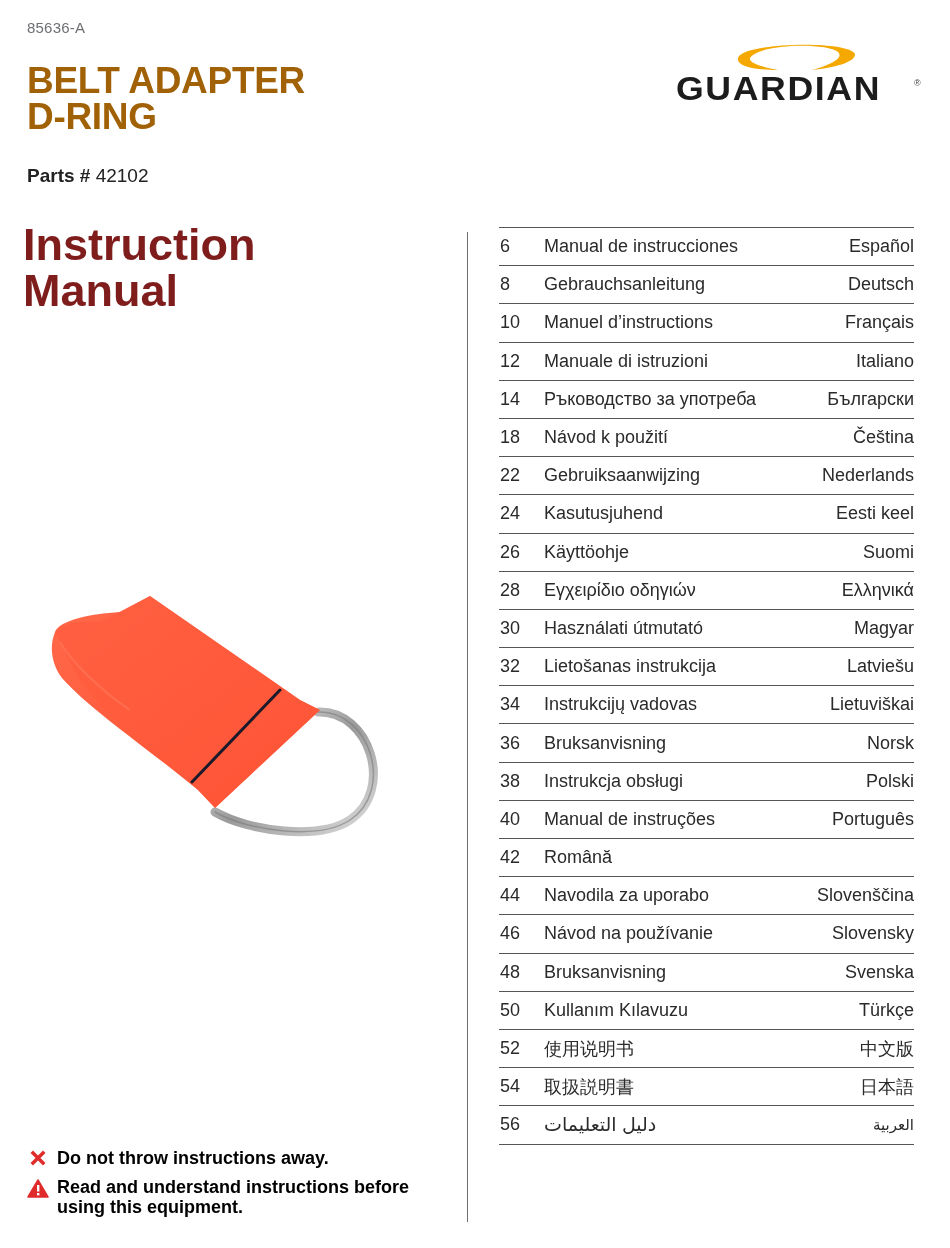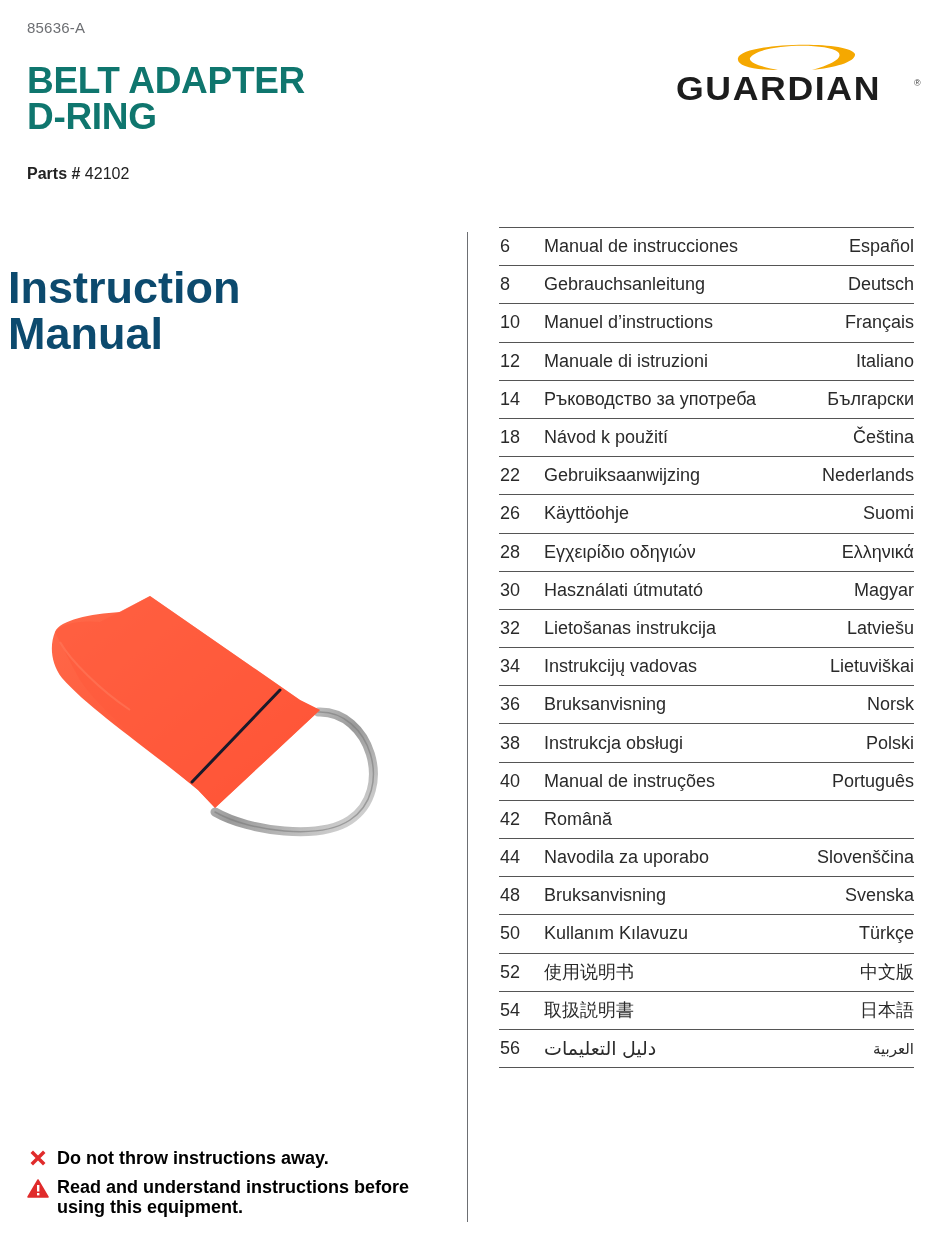--- a/index.html
+++ b/index.html
@@ -1,32 +1,32 @@
 <!DOCTYPE html>
 <html><head>
 <meta charset="utf-8">
 <style>
   * { box-sizing: border-box; margin: 0; padding: 0; }
   html, body { width: 950px; height: 1248px; background: #ffffff; overflow: hidden; }
   body { position: relative; font-family: "Liberation Sans", "DejaVu Sans", sans-serif; color: #222; }
 
   .doc-id { position: absolute; left: 27px; top: 19px; font-size: 15px; color: #6d6f73; letter-spacing: 0.2px; }
 
-  .product-title { position: absolute; left: 27px; top: 63px; font-size: 37px; line-height: 36px; font-weight: 900; color: #0f766e; letter-spacing: -0.3px; }
+  .product-title { position: absolute; left: 27px; top: 63px; font-size: 37px; line-height: 36px; font-weight: 900; color: #a16207; letter-spacing: -0.3px; }
   .product-title span { display: block; }
 
-  .parts { position: absolute; left: 27px; top: 165px; font-size: 16px; color: #222; }
+  .parts { position: absolute; left: 27px; top: 165px; font-size: 19px; color: #222; }
   .parts b { font-weight: 700; }
 
   .logo { position: absolute; left: 676px; top: 38px; width: 250px; height: 70px; text-decoration: underline; }
   .logo .swoosh { position: absolute; left: 58px; top: 0; width: 124px; height: 36px; }
   .logo .word { position: absolute; left: 0; top: 34px; font-size: 33px; font-weight: 900; color: #1c1c1c; letter-spacing: 1.5px; line-height: 34px; transform: scaleX(1.08); transform-origin: left; }
   .logo .reg { position: absolute; left: 238px; top: 40px; font-size: 9px; color: #444; }
 
-  .manual-title { position: absolute; left: 8px; top: 222px; font-size: 45px; line-height: 46px; font-weight: 700; color: #0c4a6e; margin-top: 43px; }
+  .manual-title { position: absolute; left: 23px; top: 222px; font-size: 45px; line-height: 46px; font-weight: 700; color: #7f1d1d; }
   .manual-title span { display: block; }
 
   .divider { position: absolute; left: 467px; top: 232px; width: 1px; height: 990px; background: #6d6f73; }
 
   .product-image { position: absolute; left: 0; top: 550px; width: 460px; height: 330px; }
 
   .notices { position: absolute; left: 27px; top: 1148px; width: 430px; }
   .notice { display: flex; align-items: flex-start; margin-bottom: 9px; }
   .notice .icon { width: 22px; flex: 0 0 22px; margin-right: 8px; margin-top: 2px; display: flex; justify-content: center; }
   .notice .text { font-size: 18px; line-height: 20px; font-weight: 700; color: #000000; }
@@ -140,20 +140,25 @@
       <span class="page">18</span>
       <span class="title">Návod k použití</span>
       <span class="lang">Čeština</span>
     </div>
     <div class="toc-row">
       <span class="page">22</span>
       <span class="title">Gebruiksaanwijzing</span>
       <span class="lang">Nederlands</span>
     </div>
     <div class="toc-row">
+      <span class="page">24</span>
+      <span class="title">Kasutusjuhend</span>
+      <span class="lang">Eesti keel</span>
+    </div>
+    <div class="toc-row">
       <span class="page">26</span>
       <span class="title">Käyttöohje</span>
       <span class="lang">Suomi</span>
     </div>
     <div class="toc-row">
       <span class="page">28</span>
       <span class="title">Εγχειρίδιο οδηγιών</span>
       <span class="lang">Ελληνικά</span>
     </div>
     <div class="toc-row">
@@ -187,20 +192,25 @@
       <span class="lang">Português</span>
     </div>
     <div class="toc-row">
       <span class="page">42</span>
       <span class="lang">Română</span>
     </div>
     <div class="toc-row">
       <span class="page">44</span>
       <span class="title">Navodila za uporabo</span>
       <span class="lang">Slovenščina</span>
+    </div>
+    <div class="toc-row">
+      <span class="page">46</span>
+      <span class="title">Návod na používanie</span>
+      <span class="lang">Slovensky</span>
     </div>
     <div class="toc-row">
       <span class="page">48</span>
       <span class="title">Bruksanvisning</span>
       <span class="lang">Svenska</span>
     </div>
     <div class="toc-row">
       <span class="page">50</span>
       <span class="title">Kullanım Kılavuzu</span>
       <span class="lang">Türkçe</span>

